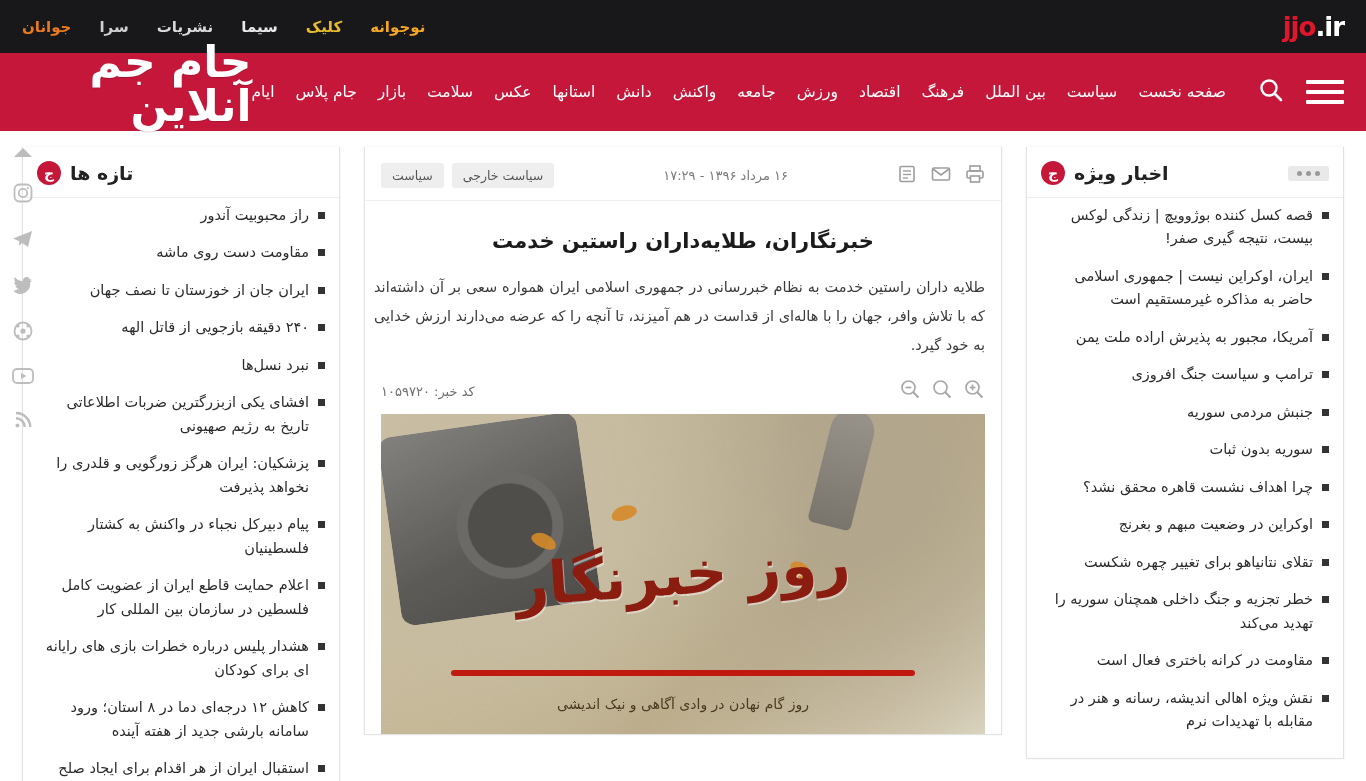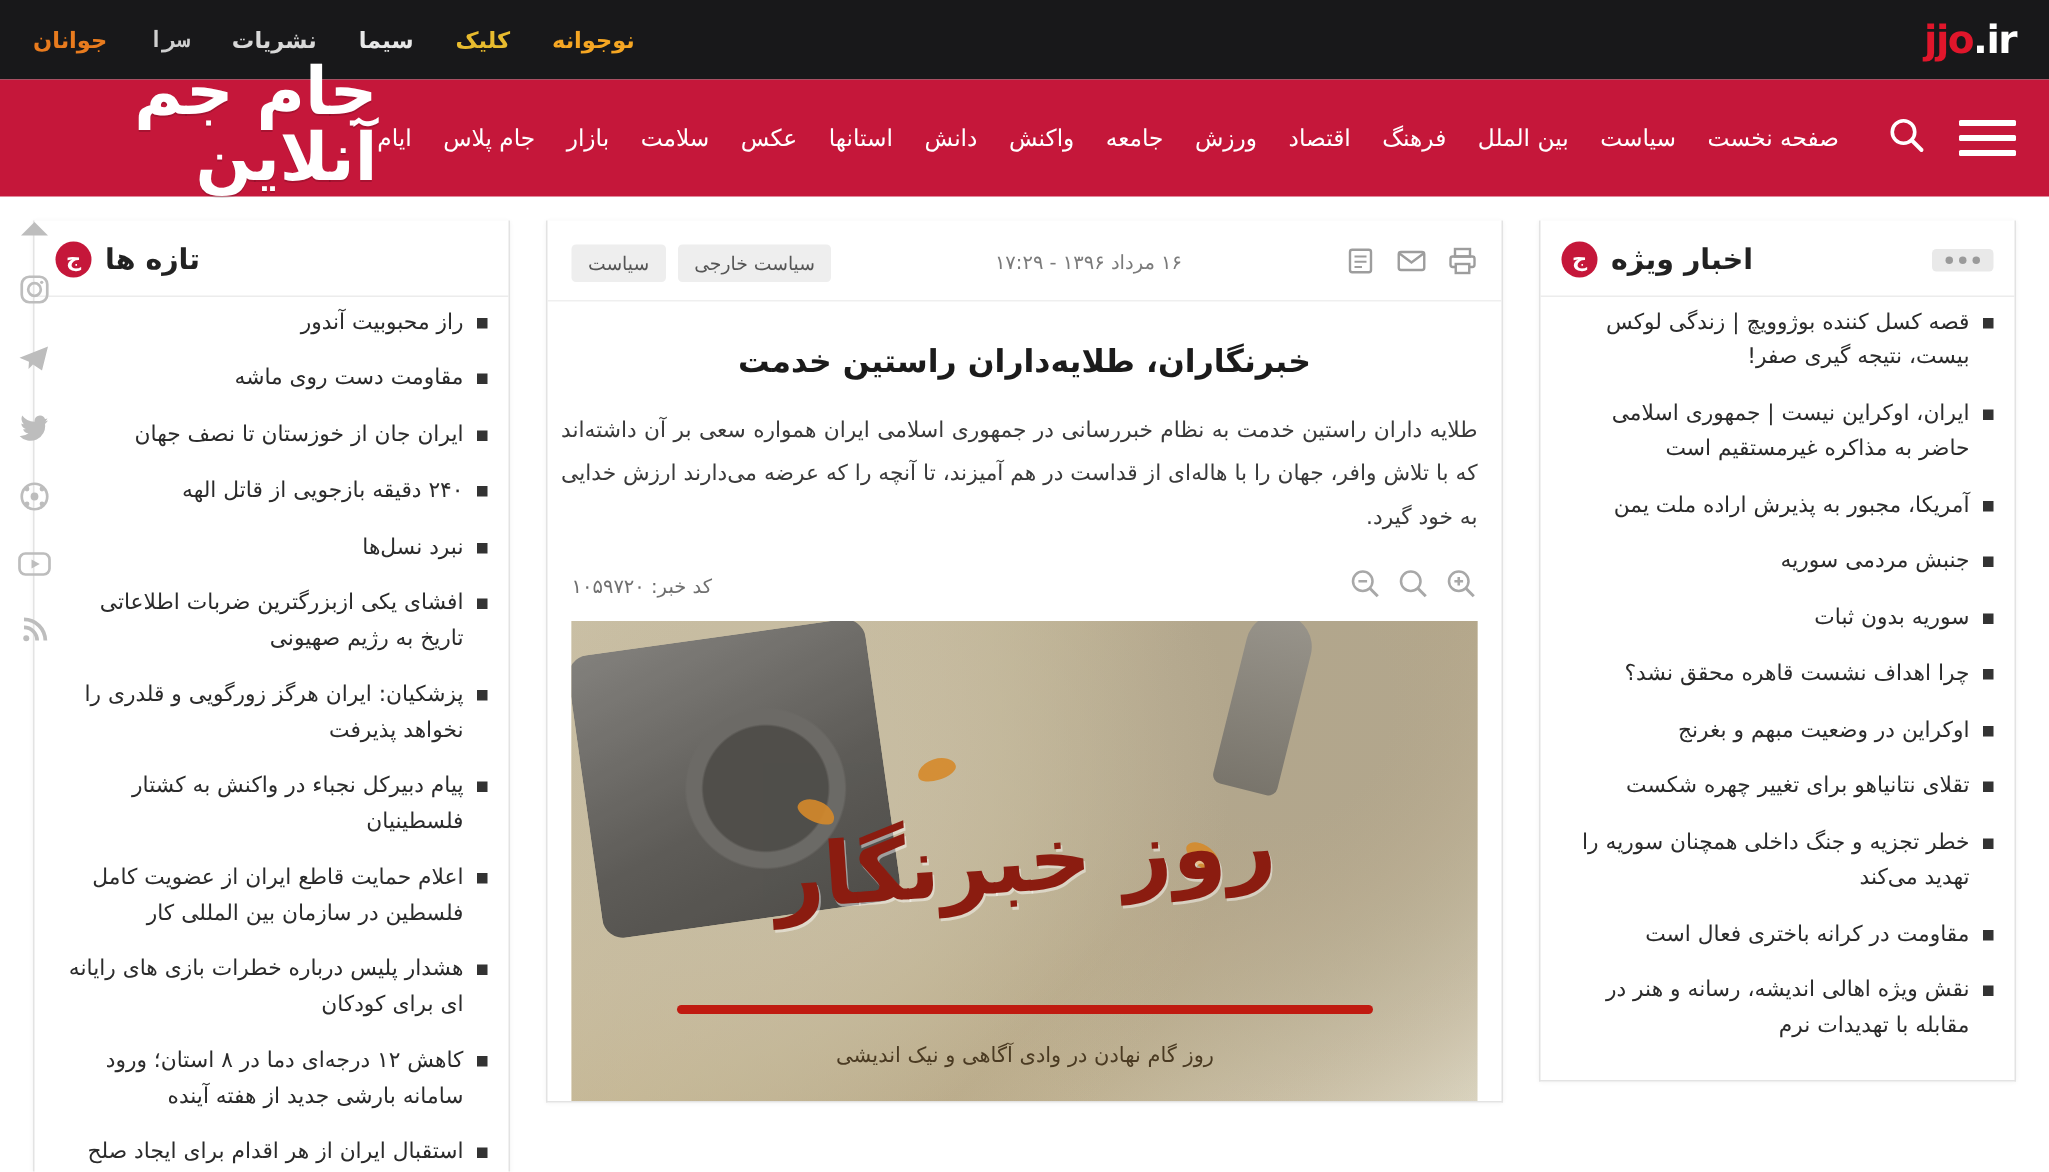--- a/index.html
+++ b/index.html
@@ -25,21 +25,21 @@
   .logo-jjo .red { color: #e0162b; }
   .topnav { display: flex; align-items: center; gap: 28px; }
   .topnav a {
     font-size: 15px; font-weight: bold; text-decoration: none;
     color: #f0b323;
   }
   .topnav a.c1 { color: #f5a623; }
   .topnav a.c2 { color: #e8bb2e; }
   .topnav a.c3 { color: #e8e8e8; }
   .topnav a.c4 { color: #d8d8d8; }
-  .topnav a.c5 { color: #cfcfcf; font-family: Liberation Mono, monospace; }
+  .topnav a.c5 { color: #cfcfcf; }
   .topnav a.c6 { color: #e87b1e; }
 
   
   .redbar {
     height: 78px;
     background: #c5173a;
     display: flex;
     align-items: center;
     justify-content: space-between;
     padding: 0 22px;
@@ -328,20 +328,21 @@
           </div>
         <div class="card-title">
           <span>اخبار ویژه</span>
           <span class="badge-g">ج</span>
         </div>
       </div>
       <ul class="newslist">
         <li><a href="#">قصه کسل کننده بوژوویچ | زندگی لوکس بیست، نتیجه گیری صفر!</a></li>
         <li><a href="#">ایران، اوکراین نیست | جمهوری اسلامی حاضر به مذاکره غیرمستقیم است</a></li>
         <li><a href="#">آمریکا، مجبور به پذیرش اراده ملت یمن</a></li>
+        <li><a href="#">ترامپ و سیاست جنگ افروزی</a></li>
         <li><a href="#">جنبش مردمی سوریه</a></li>
         <li><a href="#">سوریه بدون ثبات</a></li>
         <li><a href="#">چرا اهداف نشست قاهره محقق نشد؟</a></li>
         <li><a href="#">اوکراین در وضعیت مبهم و بغرنج</a></li>
         <li><a href="#">تقلای نتانیاهو برای تغییر چهره شکست</a></li>
         <li><a href="#">خطر تجزیه و جنگ داخلی همچنان سوریه را تهدید می‌کند</a></li>
         <li><a href="#">مقاومت در کرانه باختری فعال است</a></li>
         <li><a href="#">نقش ویژه اهالی اندیشه، رسانه و هنر در مقابله با تهدیدات نرم</a></li>
       </ul>
     </div>

